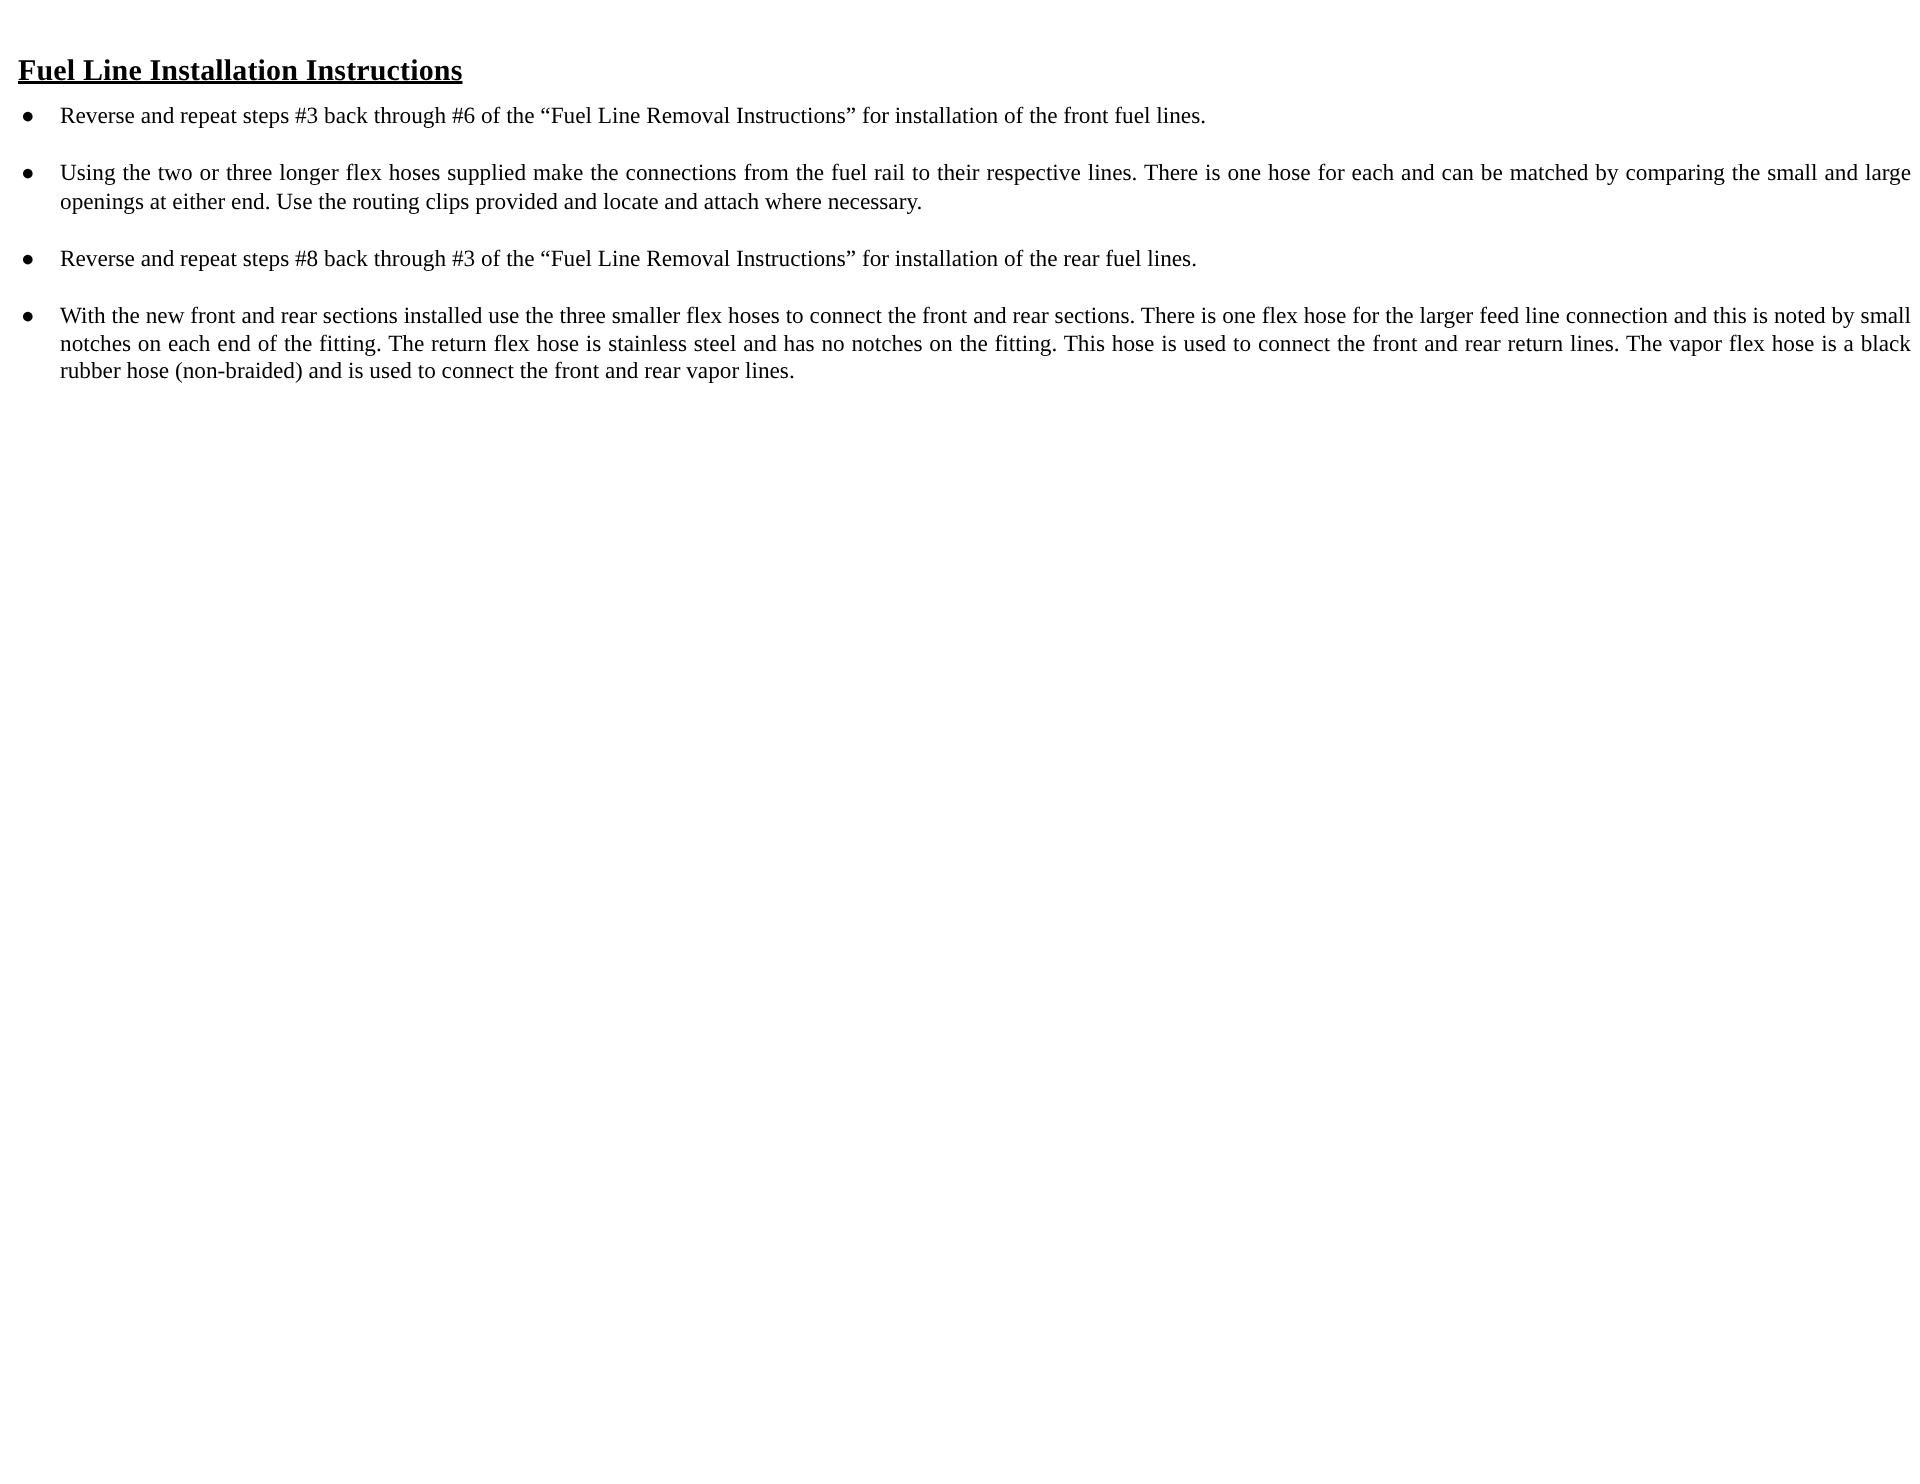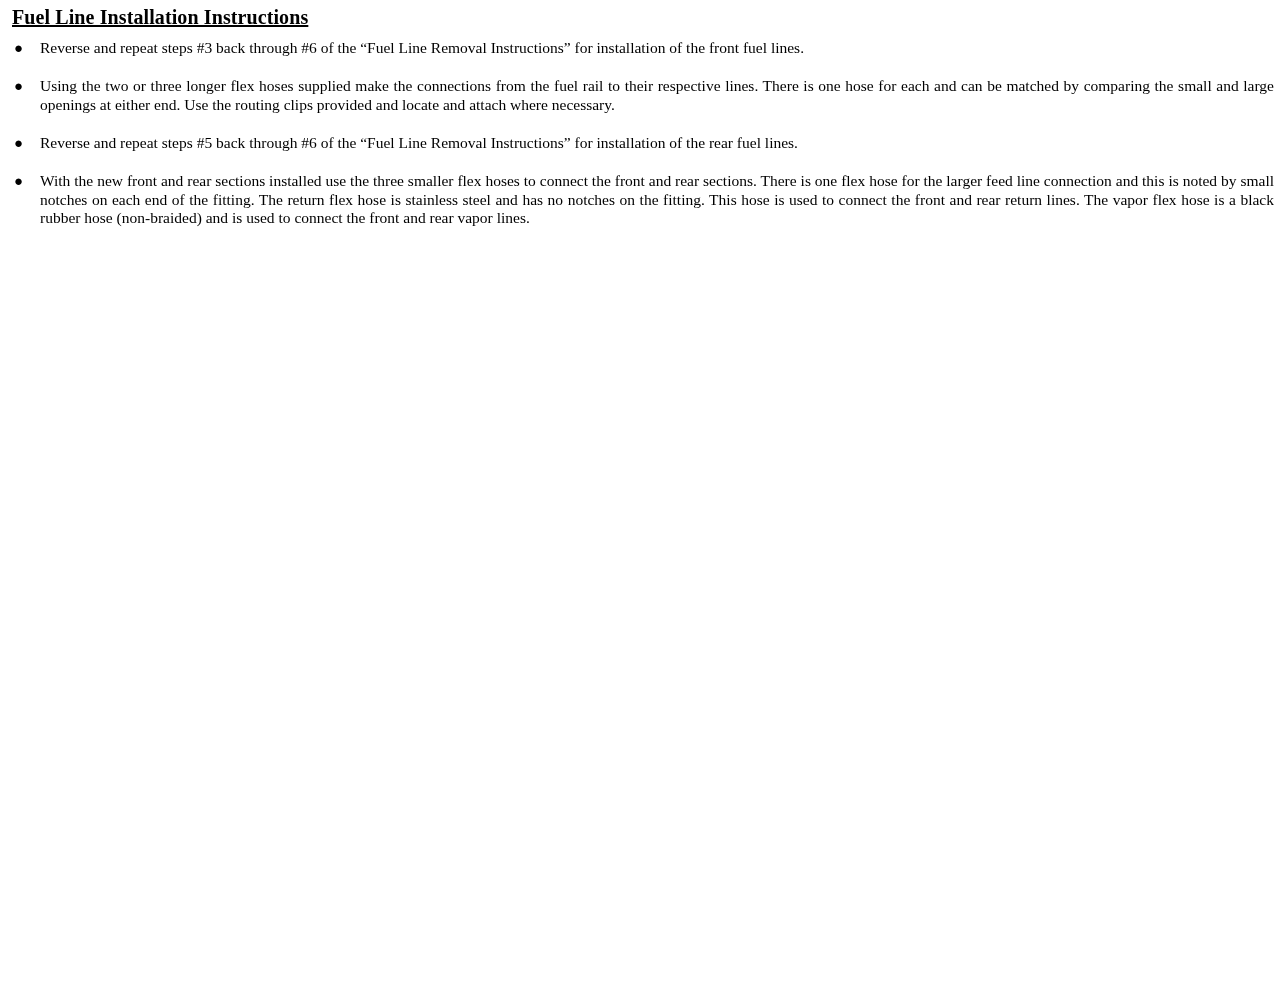--- a/index.html
+++ b/index.html
@@ -13,20 +13,21 @@
     font-family: "Liberation Serif", "DejaVu Serif", serif;
     color: #000000;
     overflow: hidden;
   }
   .page {
     position: relative;
     width: 1280px;
     height: 694px;
     box-sizing: border-box;
     padding: 4px 4px 0 4px;
+    margin-top: 30px;
   }
   .doc-title {
     font-size: 20px;
     font-weight: bold;
     text-decoration: underline;
     line-height: 1.15;
     margin: 2px 0 10px 8px;
     letter-spacing: 0.1px;
   }
   .bullet-list {
@@ -69,21 +70,21 @@
     <li class="bullet-item">
       <span class="marker">●</span>
       <span class="text">Reverse and repeat steps #3 back through #6 of the “Fuel Line Removal Instructions” for installation of the front fuel lines.</span>
     </li>
     <li class="bullet-item">
       <span class="marker">●</span>
       <span class="text">Using the two or three longer flex hoses supplied make the connections from the fuel rail to their respective lines.  There is one hose for each and can be matched by comparing the small and large openings at either end.  Use the routing clips provided and locate and attach where necessary.</span>
     </li>
     <li class="bullet-item">
       <span class="marker">●</span>
-      <span class="text">Reverse and repeat steps #5 back through #6 of the “Fuel Line Removal Instructions” for installation of the rear fuel lines.</span>
+      <span class="text">Reverse and repeat steps #8 back through #3 of the “Fuel Line Removal Instructions” for installation of the rear fuel lines.</span>
     </li>
     <li class="bullet-item">
       <span class="marker">●</span>
       <span class="text">With the new front and rear sections installed use the three smaller flex hoses to connect the front and rear sections.  There is one flex hose for the larger feed line connection and this is noted by small notches on each end of the fitting.  The return flex hose is stainless steel and has no notches on the fitting.  This hose is used to connect the front and rear return lines.  The vapor flex hose is a black rubber hose (non-braided) and is used to connect the front and rear vapor lines.</span>
     </li>
   </ul>
 
 </div>
 
 </body></html>

